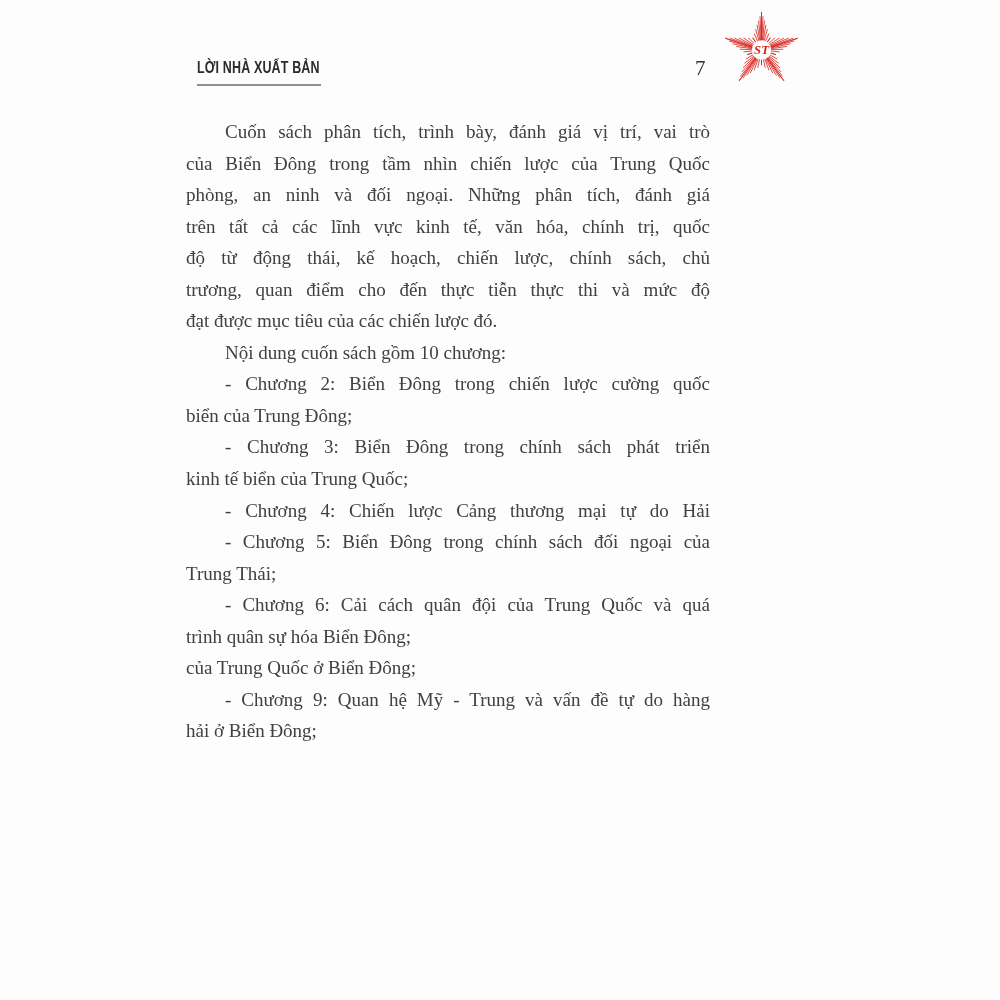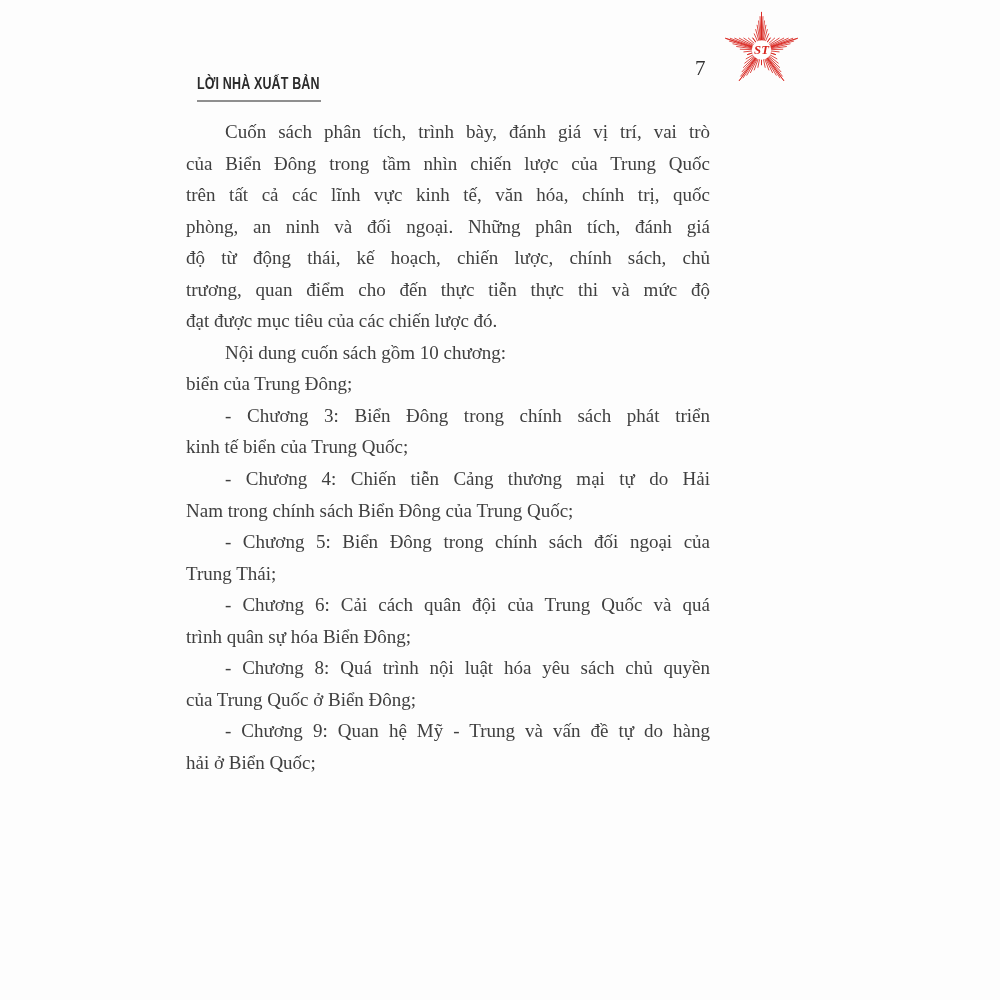--- a/index.html
+++ b/index.html
@@ -7,21 +7,20 @@
     width:1000px;height:1000px;position:relative;
     background:#fdfdfd;
     font-family:"Liberation Serif","DejaVu Serif",serif;
     overflow:hidden;
   }
   
   .hdr-title-wrap{
     position:absolute;left:197px;top:59px;width:124px;
     border-bottom:2px solid #8f8f8f;padding-bottom:7px;
     white-space:nowrap;
-    margin-top:16px;
   }
   .hdr-title{
     display:inline-block;
     font-family:"Liberation Sans","DejaVu Sans",sans-serif;
     font-weight:bold;font-size:16px;color:#2b2b2b;
     letter-spacing:.2px;
     transform:scaleX(.78);transform-origin:0 50%;
     white-space:nowrap;
   }
   .pg-num{
@@ -123,32 +122,31 @@
     <line x1="41.20" y1="39.02" x2="38.46" y2="11.82" stroke="#d8261f" stroke-width="0.85"></line>
     <line x1="41.37" y1="39.00" x2="39.98" y2="7.41" stroke="#d8261f" stroke-width="0.85"></line>
     <line x1="41.50" y1="39.00" x2="41.50" y2="3.00" stroke="#d8261f" stroke-width="0.85"></line>
     <circle cx="41.5" cy="42" r="10" fill="#fff"></circle>
     <text x="41.5" y="46.5" fill="#d8261f" font-family="&quot;Liberation Serif&quot;, serif" font-size="13" font-style="italic" font-weight="bold" text-anchor="middle">ST</text>
   </svg>
 
 <main class="page-body">
     <div class="line indent">Cuốn sách phân tích, trình bày, đánh giá vị trí, vai trò</div>
     <div class="line">của Biển Đông trong tầm nhìn chiến lược của Trung Quốc</div>
+    <div class="line">phòng, an ninh và đối ngoại. Những phân tích, đánh giá</div>
     <div class="line">trên tất cả các lĩnh vực kinh tế, văn hóa, chính trị, quốc</div>
-    <div class="line">phòng, an ninh và đối ngoại. Những phân tích, đánh giá</div>
     <div class="line">độ từ động thái, kế hoạch, chiến lược, chính sách, chủ</div>
     <div class="line">trương, quan điểm cho đến thực tiễn thực thi và mức độ</div>
     <div class="line left">đạt được mục tiêu của các chiến lược đó.</div>
     <div class="line indent left">Nội dung cuốn sách gồm 10 chương:</div>
+    <div class="line indent">- Chương 2: Biển Đông trong chiến lược cường quốc</div>
     <div class="line left">biển của Trung Đông;</div>
     <div class="line indent">- Chương 3: Biển Đông trong chính sách phát triển</div>
     <div class="line left">kinh tế biển của Trung Quốc;</div>
-    <div class="line indent">- Chương 4: Chiến tiễn Cảng thương mại tự do Hải</div>
-    <div class="line left">Nam trong chính sách Biển Đông của Trung Quốc;</div>
+    <div class="line indent">- Chương 4: Chiến lược Cảng thương mại tự do Hải</div>
     <div class="line indent">- Chương 5: Biển Đông trong chính sách đối ngoại của</div>
     <div class="line left">Trung Thái;</div>
     <div class="line indent">- Chương 6: Cải cách quân đội của Trung Quốc và quá</div>
     <div class="line left">trình quân sự hóa Biển Đông;</div>
-    <div class="line indent">- Chương 8: Quá trình nội luật hóa yêu sách chủ quyền</div>
     <div class="line left">của Trung Quốc ở Biển Đông;</div>
     <div class="line indent">- Chương 9: Quan hệ Mỹ - Trung và vấn đề tự do hàng</div>
-    <div class="line left">hải ở Biển Quốc;</div>
+    <div class="line left">hải ở Biển Đông;</div>
   </main>
 
 </body></html>

